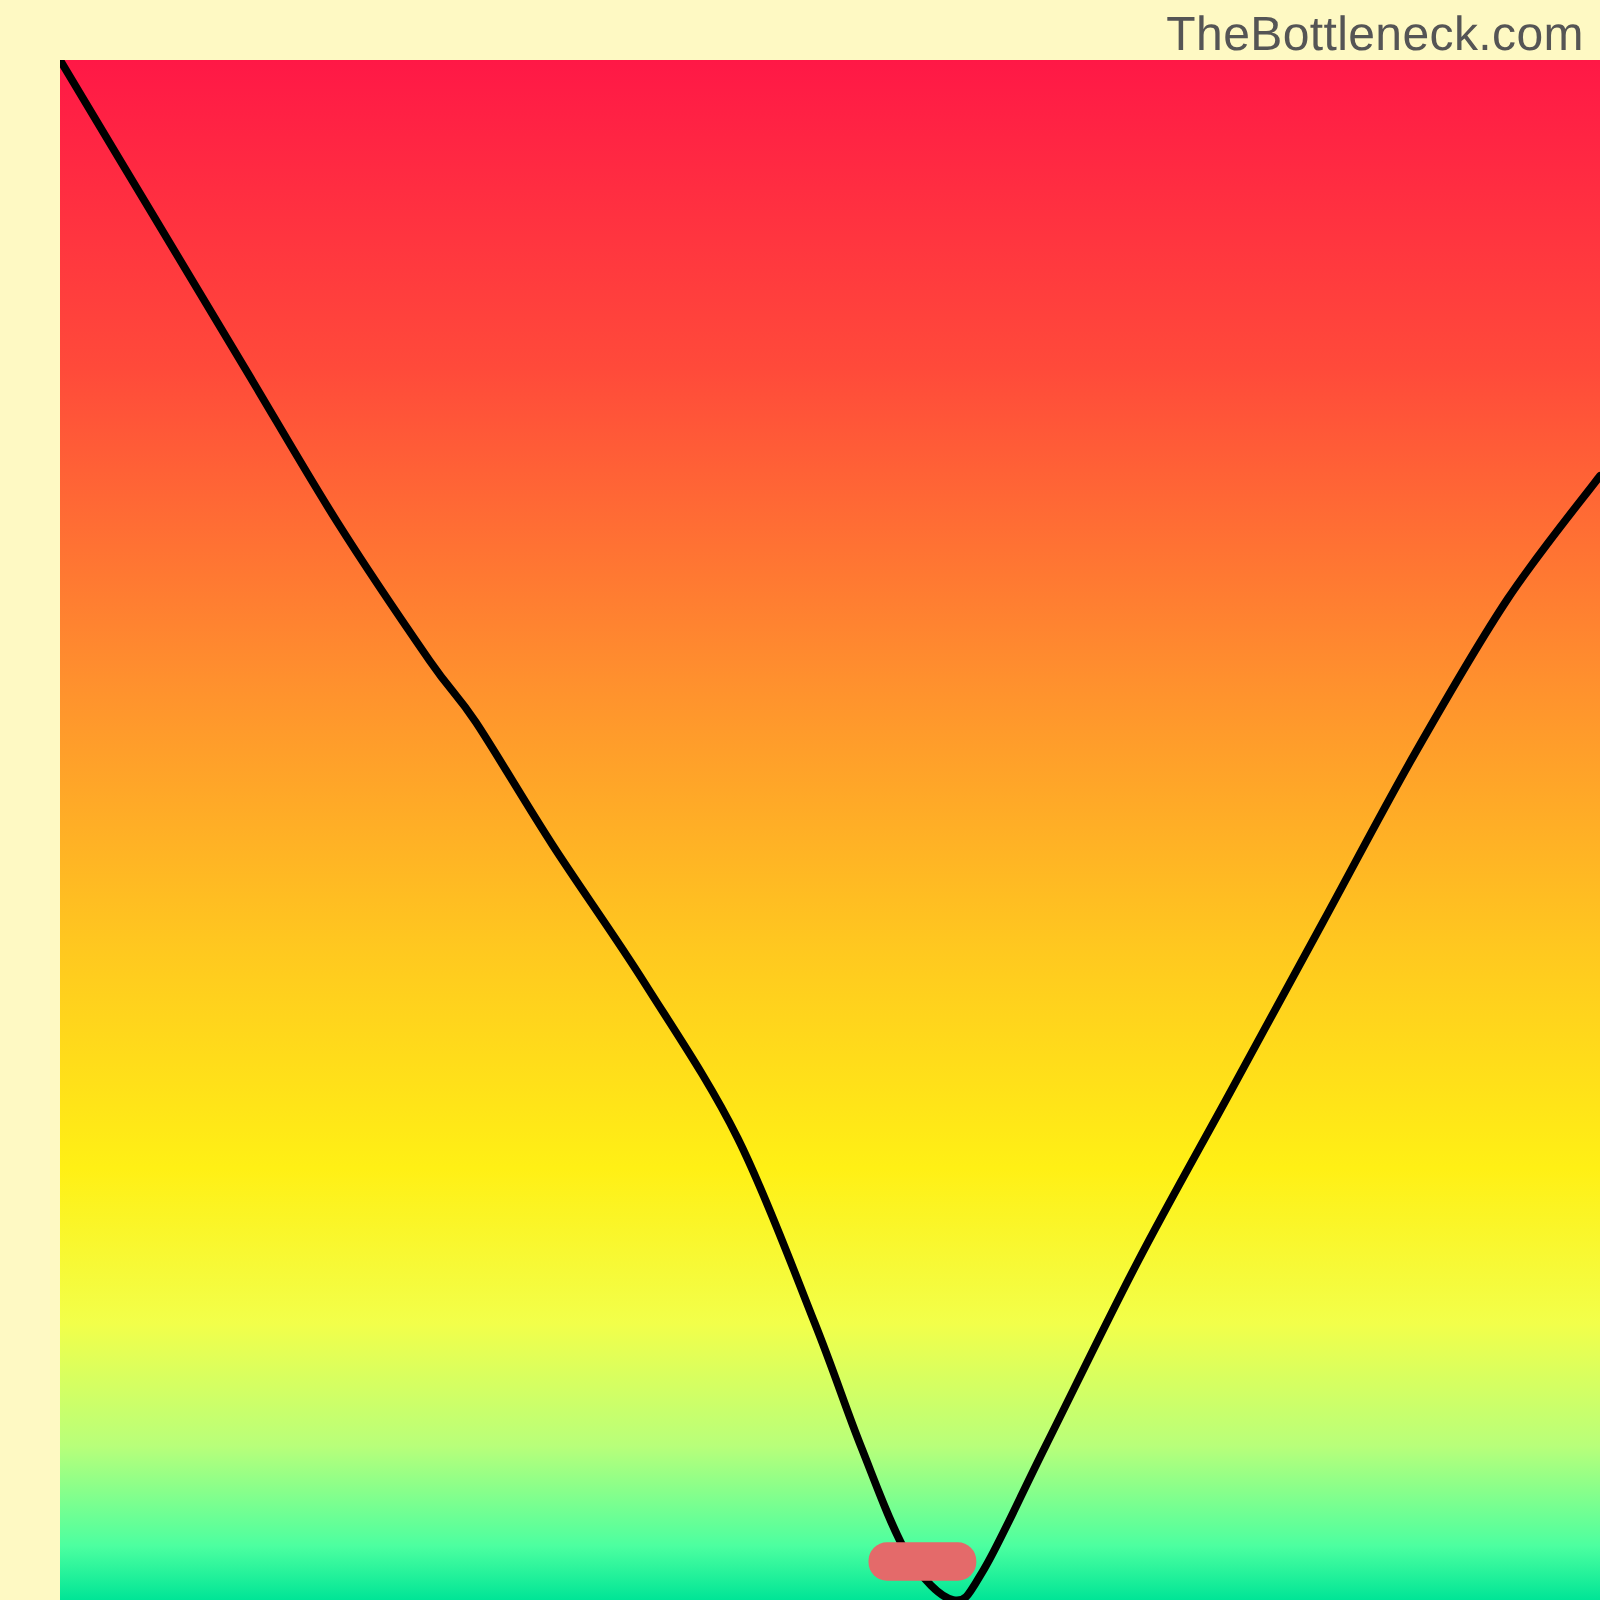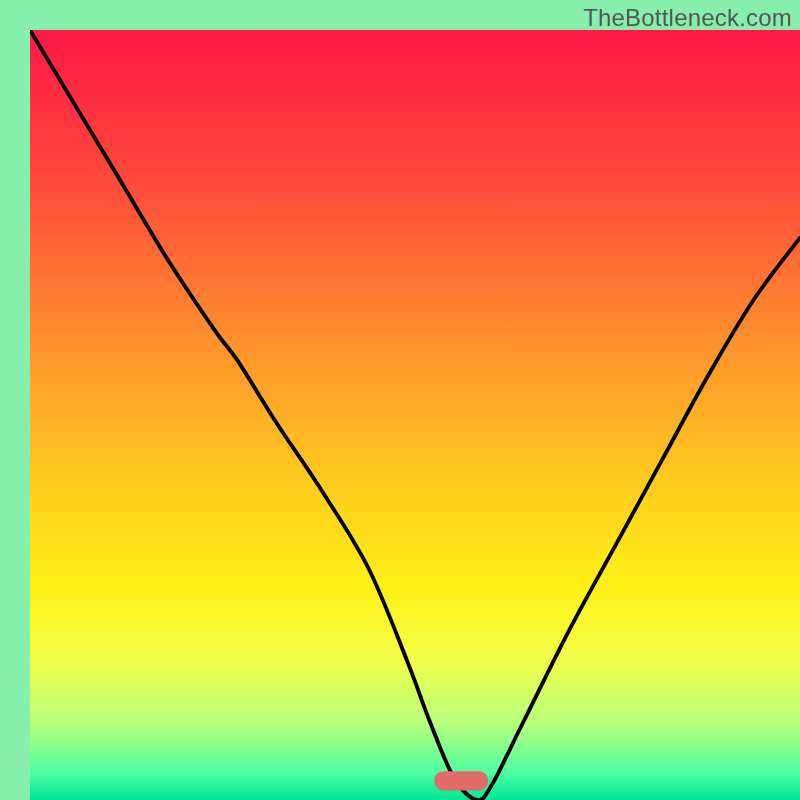--- a/index.html
+++ b/index.html
@@ -8,21 +8,21 @@
     width: 800px;
     height: 800px;
     background: #000;
     font-family: Arial, Helvetica, sans-serif;
     position: relative;
     overflow: hidden;
   }
   .outer {
     position: absolute;
     inset: 0;
-    background: #86efac;
+    background: #fef9c3;
     padding-left: 40px;
   }
   .plot {
     position: absolute;
     left: 30px;
     top: 30px;
     width: 770px;
     height: 770px;
     overflow: hidden;
   }

